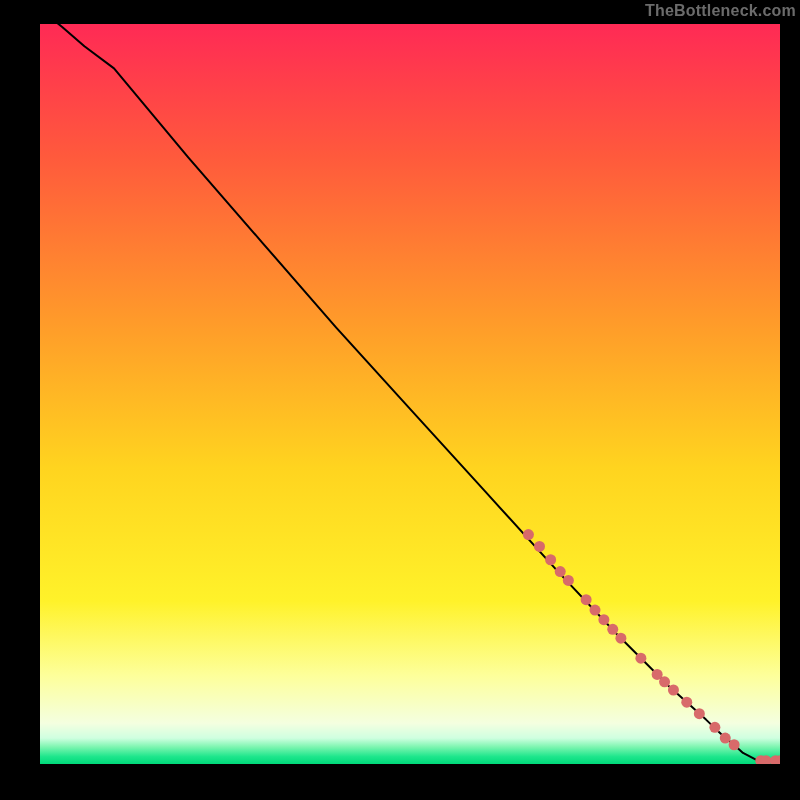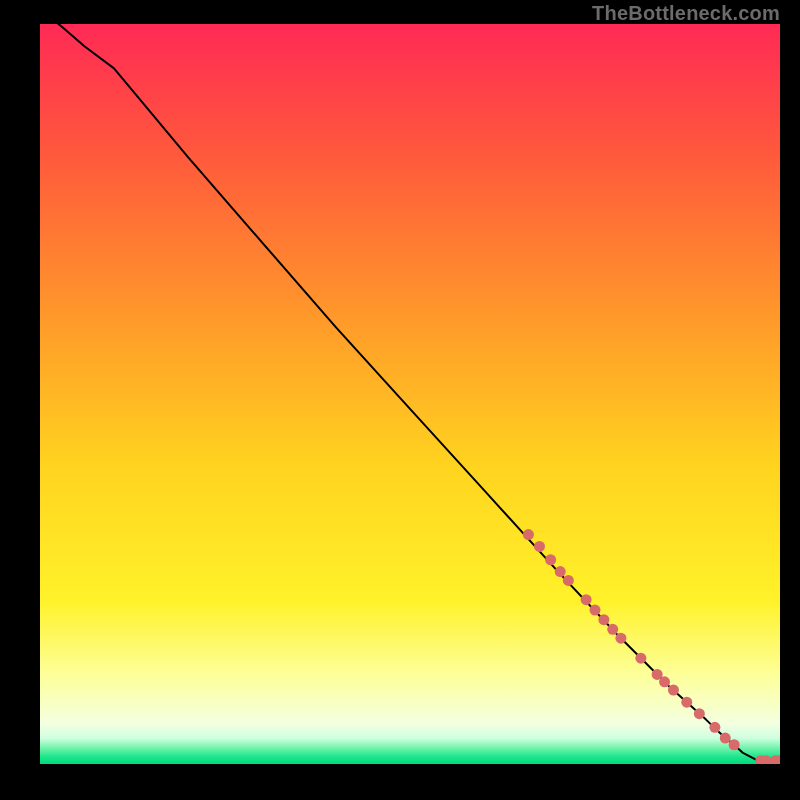--- a/index.html
+++ b/index.html
@@ -12,22 +12,22 @@
   }
   .frame {
     position: relative;
     width: 800px;
     height: 800px;
     background: #000;
   }
   .watermark {
     position: absolute;
     top: 2px;
-    right: 20px;
-    font-size: 20px;
+    right: 4px;
+    font-size: 16px;
     font-weight: 600;
     color: #6b6b6b;
     letter-spacing: 0.2px;
     z-index: 5;
   }
   .plot {
     position: absolute;
     left: 40px;
     top: 24px;
     width: 740px;

